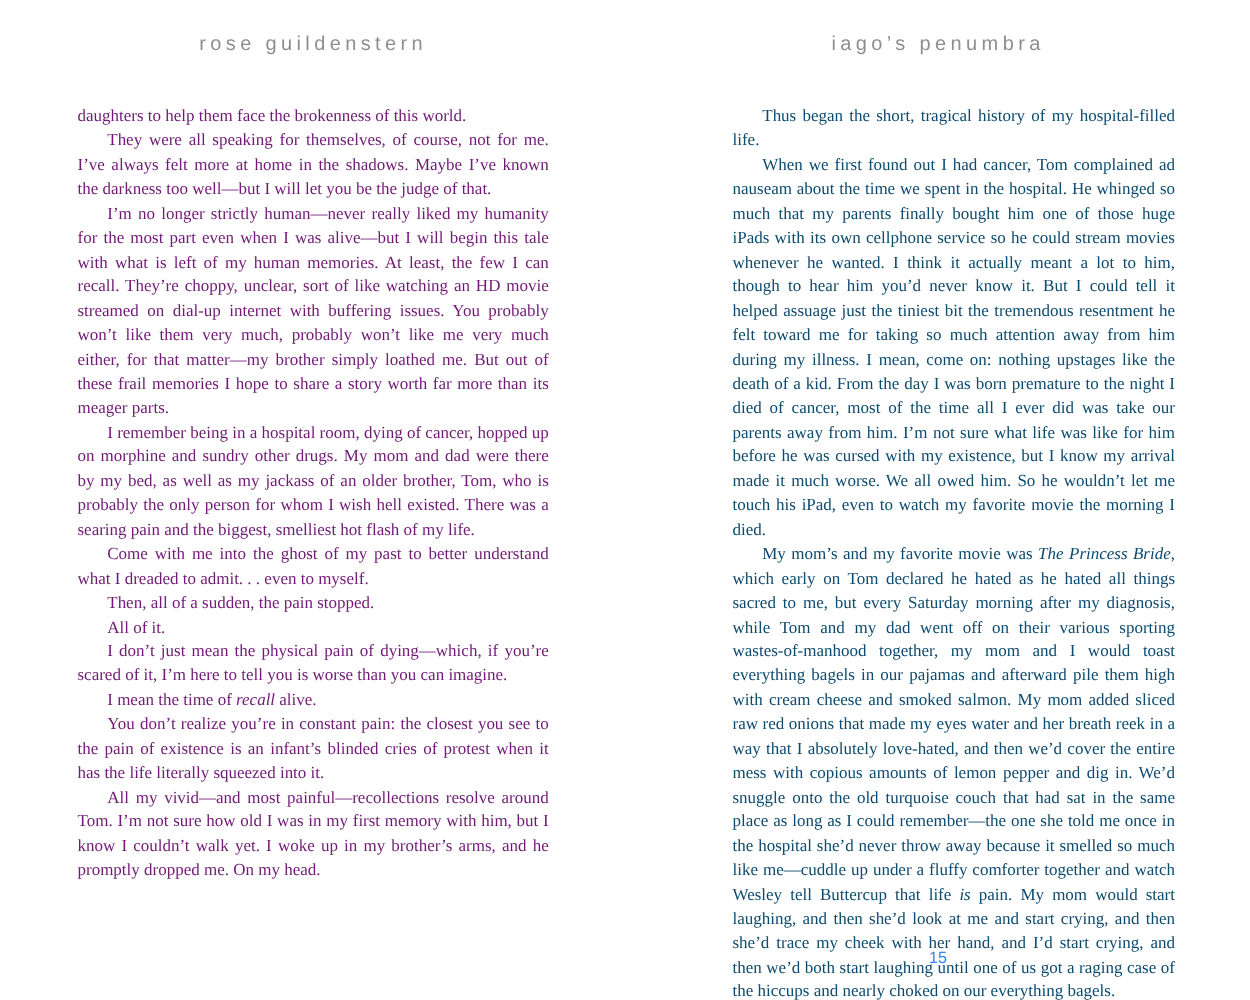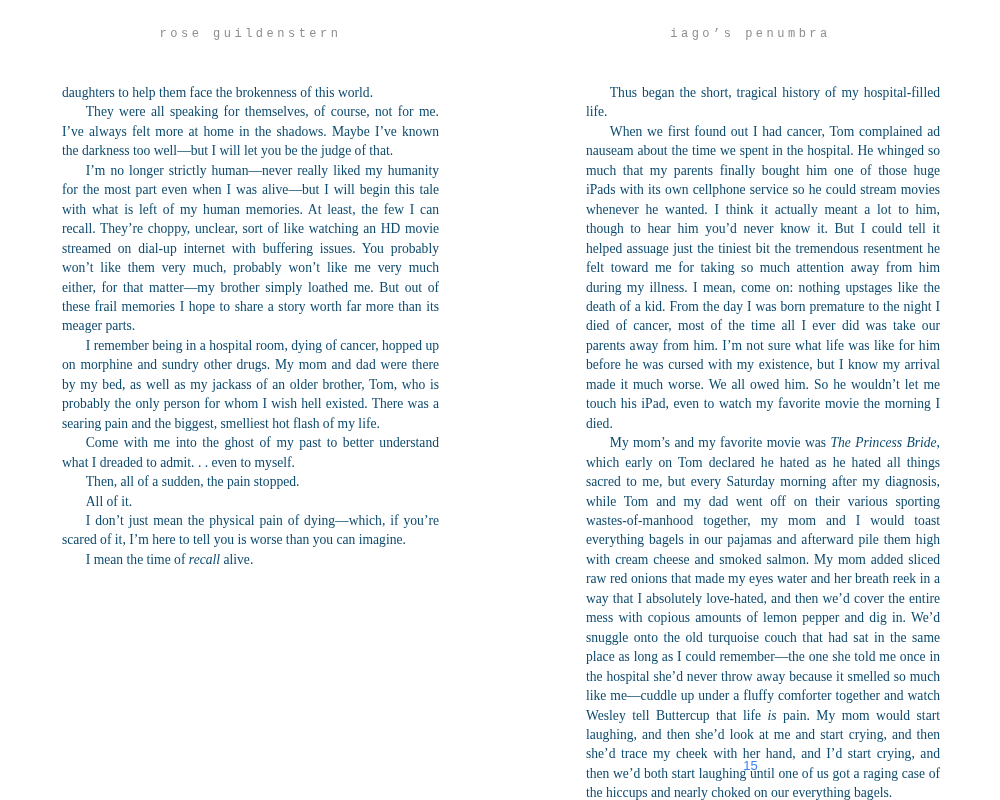--- a/index.html
+++ b/index.html
@@ -22,22 +22,22 @@
   }
   .page.left  { left: 62px;  width: 377px; }
   .page.right { left: 561px; width: 379px; }
 
   .running-header {
     position: absolute;
     top: 27px;
     left: 0;
     width: 100%;
     text-align: center;
-    font-family: Liberation Mono, monospace;
-    font-size: 12px;
+    font-family: Liberation Sans, sans-serif;
+    font-size: 16px;
     font-weight: 400;
     letter-spacing: 3.5px;
     color: #8e8e8e;
     white-space: nowrap;
   }
 
   .page-body {
     position: absolute;
     top: 83px;
     left: 0;
@@ -69,30 +69,32 @@
     color: #2e2e2e;
   }
 </style>
 </head>
 <body>
 
 <div class="spread" style="background: rgb(255, 255, 255);">
 
   <section class="page left">
     <div class="running-header" style="color: rgb(142, 142, 142);">rose guildenstern</div>
-    <div class="page-body" lang="en" style="color: #0c4a6e;">
+    <div class="page-body" lang="en" style="color: #701a75;">
         <p class="para no-indent"><span>daughters to help them face the brokenness of this world.</span></p>
         <p class="para"><span>They were all speaking for themselves, of course, not for me. I’ve always felt more at home in the shadows. Maybe I’ve known the darkness too well—but I will let you be the judge of that.</span></p>
         <p class="para"><span>I’m no longer strictly human—never really liked my humanity for the most part even when I was alive—but I will begin this tale with what is left of my human memories. At least, the few I can recall. They’re choppy, unclear, sort of like watching an HD movie streamed on dial-up internet with buffering issues. You probably won’t like them very much, probably won’t like me very much either, for that matter—my brother simply loathed me. But out of these frail memories I hope to share a story worth far more than its meager parts.</span></p>
         <p class="para"><span>I remember being in a hospital room, dying of cancer, hopped up on morphine and sundry other drugs. My mom and dad were there by my bed, as well as my jackass of an older brother, Tom, who is probably the only person for whom I wish hell existed. There was a searing pain and the biggest, smelliest hot flash of my life.</span></p>
         <p class="para"><span>Come with me into the ghost of my past to better understand what I dreaded to admit. . . even to myself.</span></p>
         <p class="para"><span>Then, all of a sudden, the pain stopped.</span></p>
         <p class="para"><span>All of it.</span></p>
         <p class="para"><span>I don’t just mean the physical pain of dying—which, if you’re scared of it, I’m here to tell you is worse than you can imagine.</span></p>
         <p class="para"><span>I mean the time of </span><i>recall</i><span> alive.</span></p>
+        <p class="para"><span>You don’t realize you’re in constant pain: the closest you see to the pain of existence is an infant’s blinded cries of protest when it has the life literally squeezed into it.</span></p>
+        <p class="para"><span>All my vivid—and most painful—recollections resolve around Tom. I’m not sure how old I was in my first memory with him, but I know I couldn’t walk yet. I woke up in my brother’s arms, and he promptly dropped me. On my head.</span></p>
       </div>
   </section>
 
   <section class="page right">
     <div class="running-header" style="color: rgb(142, 142, 142);">iago’s penumbra</div>
     <div class="page-body" lang="en" style="color: #0c4a6e; margin-left: 25px;">
         <p class="para"><span>Thus began the short, tragical history of my hospital-filled life.</span></p>
         <p class="para"><span>When we first found out I had cancer, Tom complained ad nauseam about the time we spent in the hospital. He whinged so much that my parents finally bought him one of those huge iPads with its own cellphone service so he could stream movies whenever he wanted. I think it actually meant a lot to him, though to hear him you’d never know it. But I could tell it helped assuage just the tiniest bit the tremendous resentment he felt toward me for taking so much attention away from him during my illness. I mean, come on: nothing upstages like the death of a kid. From the day I was born premature to the night I died of cancer, most of the time all I ever did was take our parents away from him. I’m not sure what life was like for him before he was cursed with my existence, but I know my arrival made it much worse. We all owed him. So he wouldn’t let me touch his iPad, even to watch my favorite movie the morning I died.</span></p>
         <p class="para"><span>My mom’s and my favorite movie was </span><i>The Princess Bride</i><span>, which early on Tom declared he hated as he hated all things sacred to me, but every Saturday morning after my diagnosis, while Tom and my dad went off on their various sporting wastes-of-manhood together, my mom and I would toast everything bagels in our pajamas and afterward pile them high with cream cheese and smoked salmon. My mom added sliced raw red onions that made my eyes water and her breath reek in a way that I absolutely love-hated, and then we’d cover the entire mess with copious amounts of lemon pepper and dig in. We’d snuggle onto the old turquoise couch that had sat in the same place as long as I could remember—the one she told me once in the hospital she’d never throw away because it smelled so much like me—cuddle up under a fluffy comforter together and watch Wesley tell Buttercup that life </span><i>is</i><span> pain. My mom would start laughing, and then she’d look at me and start crying, and then she’d trace my cheek with her hand, and I’d start crying, and then we’d both start laughing until one of us got a raging case of the hiccups and nearly choked on our everything bagels.</span></p>
       </div>

